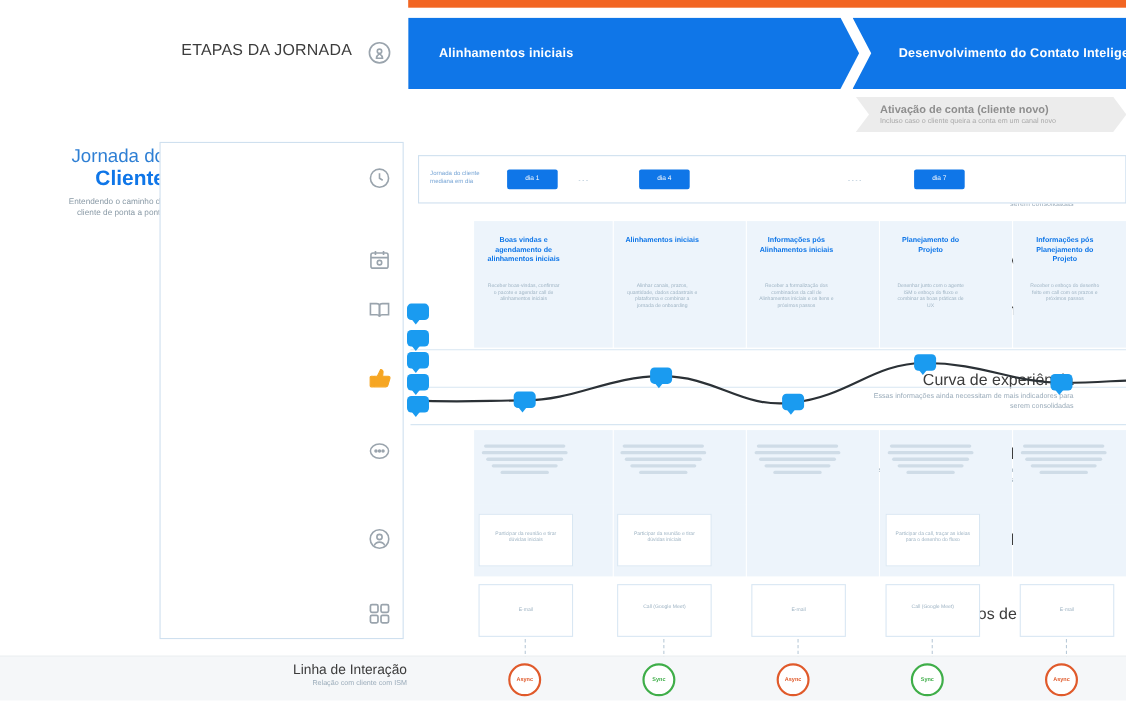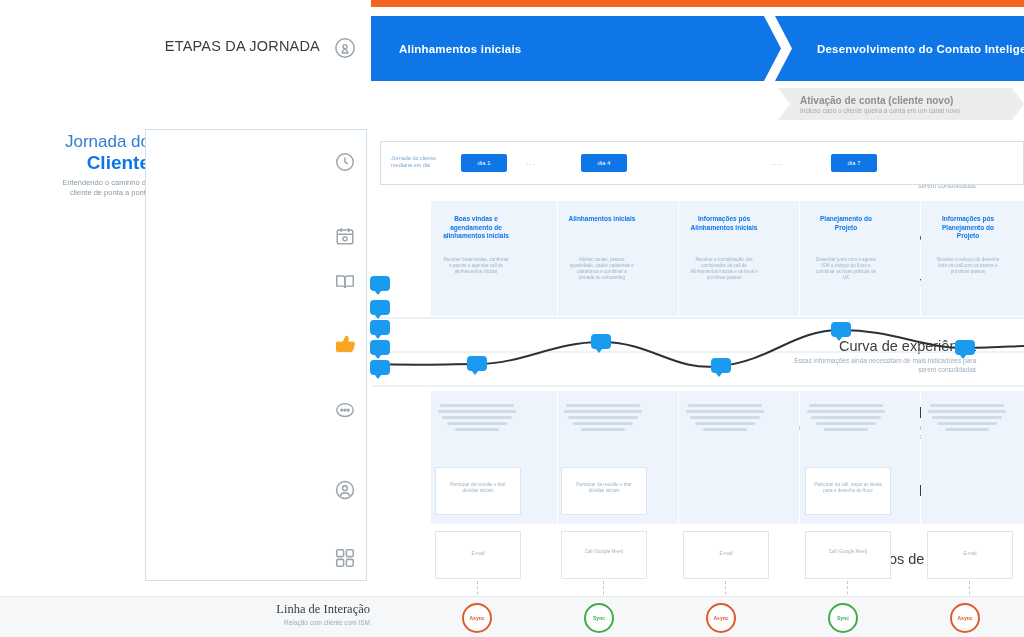--- a/index.html
+++ b/index.html
@@ -205,21 +205,21 @@
     border-left: 4px solid transparent;
     border-right: 4px solid transparent;
     border-top: 5px solid #1a9bf0;
   }
 
   
   .interaction-label {
     position: absolute; left: 160px; top: 602px;
     width: 210px; text-align: right;
   }
-  .interaction-title { font-size: 12.5px; color: #3c3c3c; font-family: Liberation Serif, serif; }
+  .interaction-title { font-size: 12.5px; color: #3c3c3c; }
   .interaction-note { font-size: 6.5px; color: #9bacba; margin-top: 2px; }
 
   .touch-node {
     position: absolute;
     width: 30px; height: 30px;
     border-radius: 50%;
     background: #fff;
     display: flex; align-items: center; justify-content: center;
     font-size: 5px; font-weight: bold;
   }

